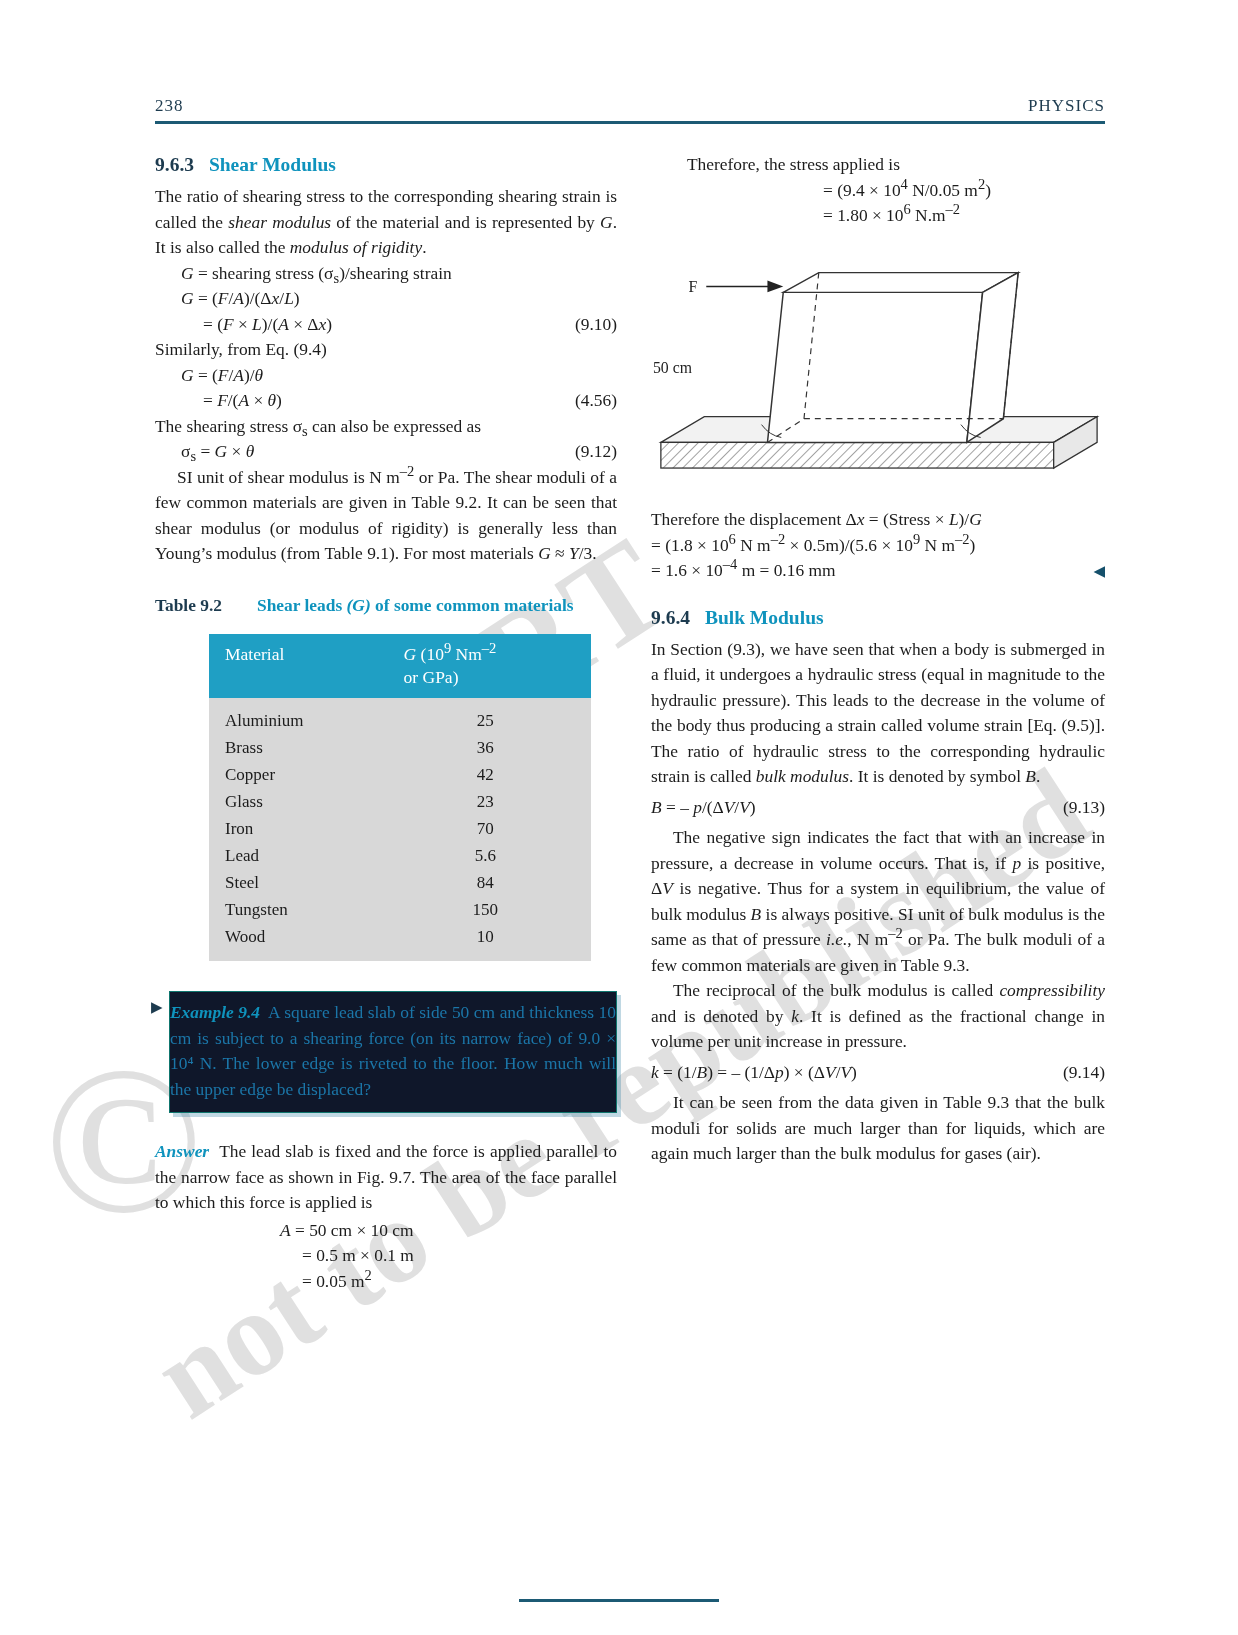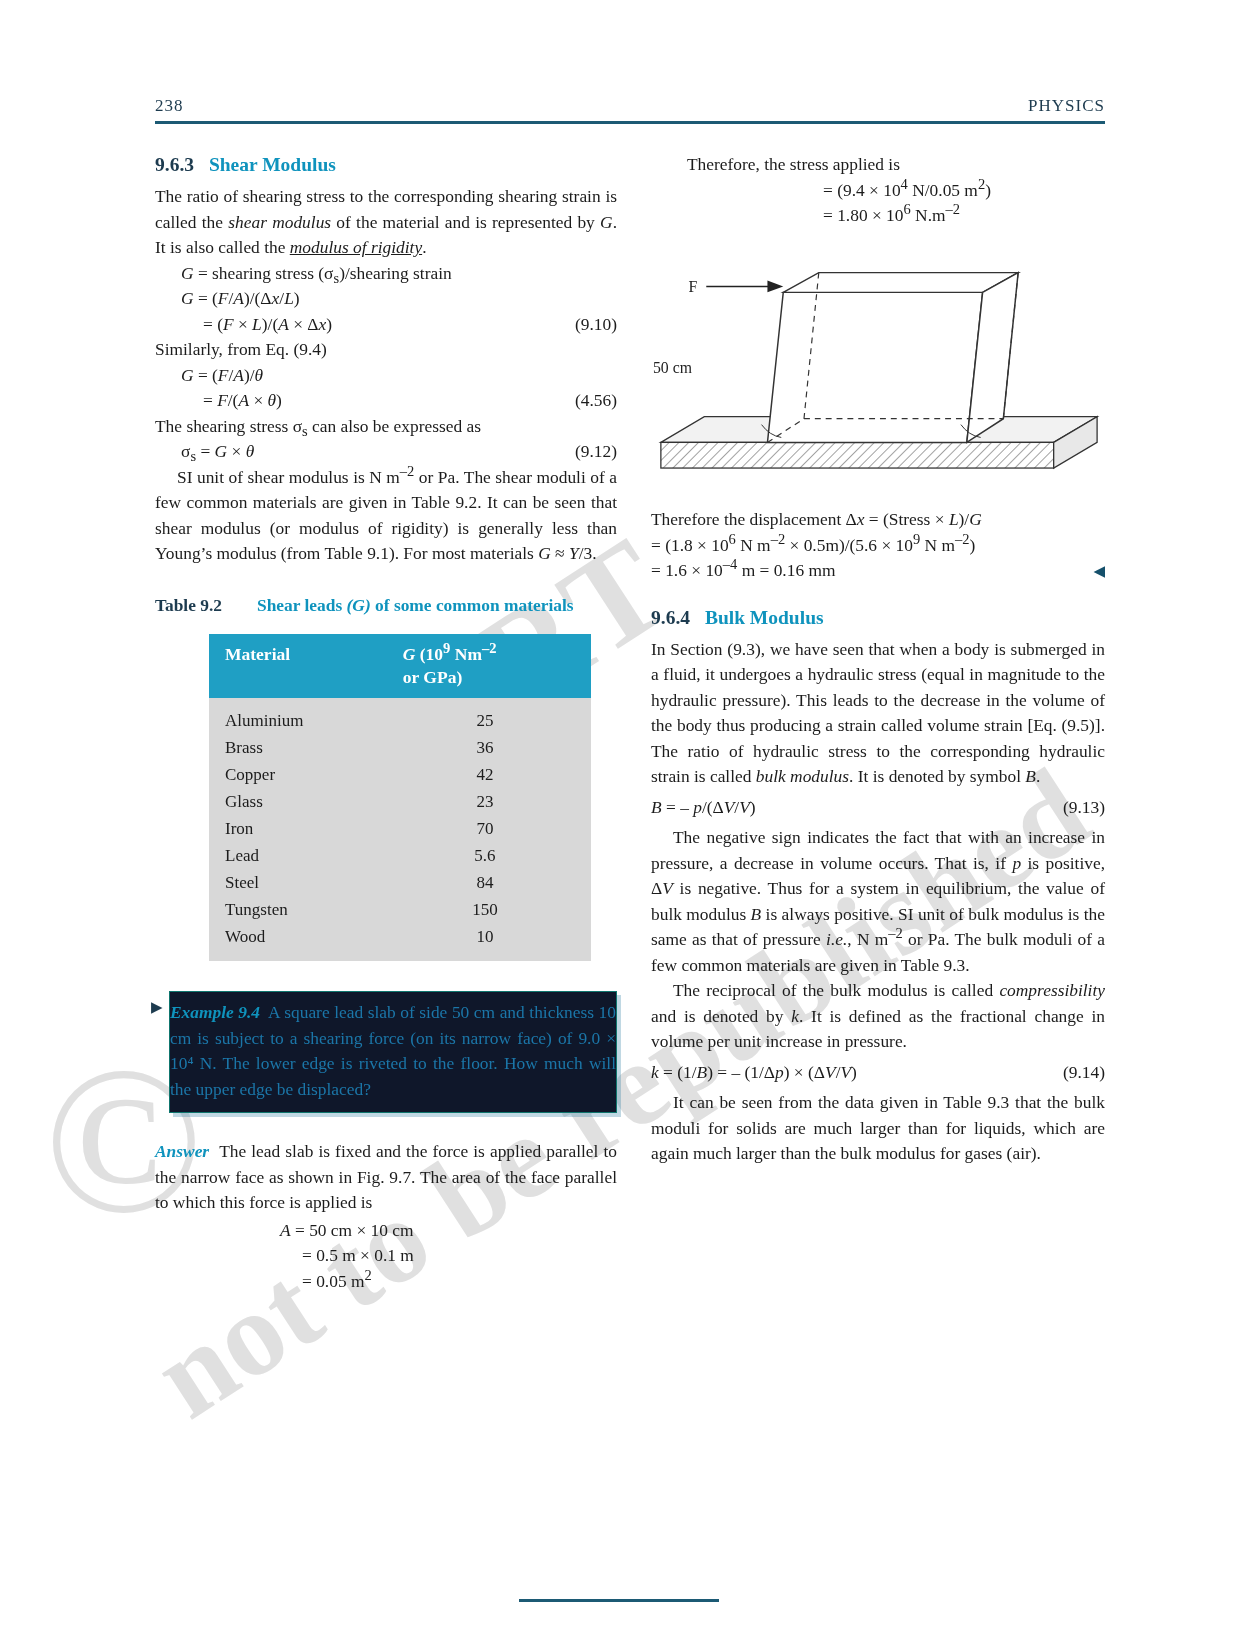--- a/index.html
+++ b/index.html
@@ -31,21 +31,21 @@
   
   .eq { display:flex; align-items:center; }
   .eq .eq-num { margin-left:auto; }
   .ind1 { padding-left:26px; }
   .ind2 { padding-left:48px; }
   
   .table-caption { display:flex; margin:26px 0 16px; font-weight:bold; }
   .tcap-label { color:#1d3b4f; width:102px; flex:none; }
   .tcap-text  { color:#0f93bd; width:320px; }
   .gtable { margin-left:54px; width:382px; border-collapse:collapse; }
-  .gtable th { background:#1f9fc4; color:#ffffff; font-weight:bold; text-align:left;
+  .gtable th { background:#1f9fc4; color:#ffffff; font-weight:normal; text-align:left;
                padding:9px 6px 9px 16px; vertical-align:top; font-size:17.5px; line-height:23px; }
   .gtable th.gcol { padding-left:18px; }
   .gtable td { background:#d8d8d8; padding:1px 6px 1px 16px; font-size:17px; line-height:25px; }
   .gtable td.val { text-align:center; padding-left:0; }
   .gtable tbody tr:first-child td { padding-top:10px; }
   .gtable tbody tr:last-child td  { padding-bottom:12px; }
   
   .example-wrap { position:relative; margin-top:30px; }
   .example-marker { position:absolute; left:-4px; top:4px; color:#1d3b4f; font-size:15px; }
   .example-box { margin-left:14px; background:#0f172a; border:1px solid #0f766e;
@@ -95,21 +95,21 @@
 
     <main class="columns">
 
       <section class="col left">
 
         <h2 class="section-head">
           <span class="sec-num">9.6.3</span>
           <span class="sec-title">Shear Modulus</span>
         </h2>
 
-        <p class="just"><span>The ratio of shearing stress to the corresponding shearing strain is called the </span><span style="font-style: italic;">shear modulus</span><span> of the material and is represented by </span><span style="font-style: italic;">G</span><span>. It is also called the </span><span style="font-style: italic; text-decoration: underline;">modulus of rigidity</span><span>.</span></p>
+        <p class="just"><span>The ratio of shearing stress to the corresponding shearing strain is called the </span><span style="font-style: italic;">shear modulus</span><span> of the material and is represented by </span><span style="font-style: italic;">G</span><span>. It is also called the </span><span style="font-style: italic;">modulus of rigidity</span><span>.</span></p>
 
         <div class="eq">
           <span class="ind1"><span style="font-style: italic;">G</span><span>  = shearing stress (σ</span><sub>s</sub><span>)/shearing strain</span></span>
         </div>
         <div class="eq">
           <span class="ind1"><span style="font-style: italic;">G</span><span>  = (</span><span style="font-style: italic;">F</span><span>/</span><span style="font-style: italic;">A</span><span>)/(Δ</span><span style="font-style: italic;">x</span><span>/</span><span style="font-style: italic;">L</span><span>)</span></span>
         </div>
         <div class="eq">
           <span class="ind2"><span>= (</span><span style="font-style: italic;">F</span><span> × </span><span style="font-style: italic;">L</span><span>)/(</span><span style="font-style: italic;">A</span><span> × Δ</span><span style="font-style: italic;">x</span><span>)</span></span>
           <span class="eq-num">(9.10)</span>

